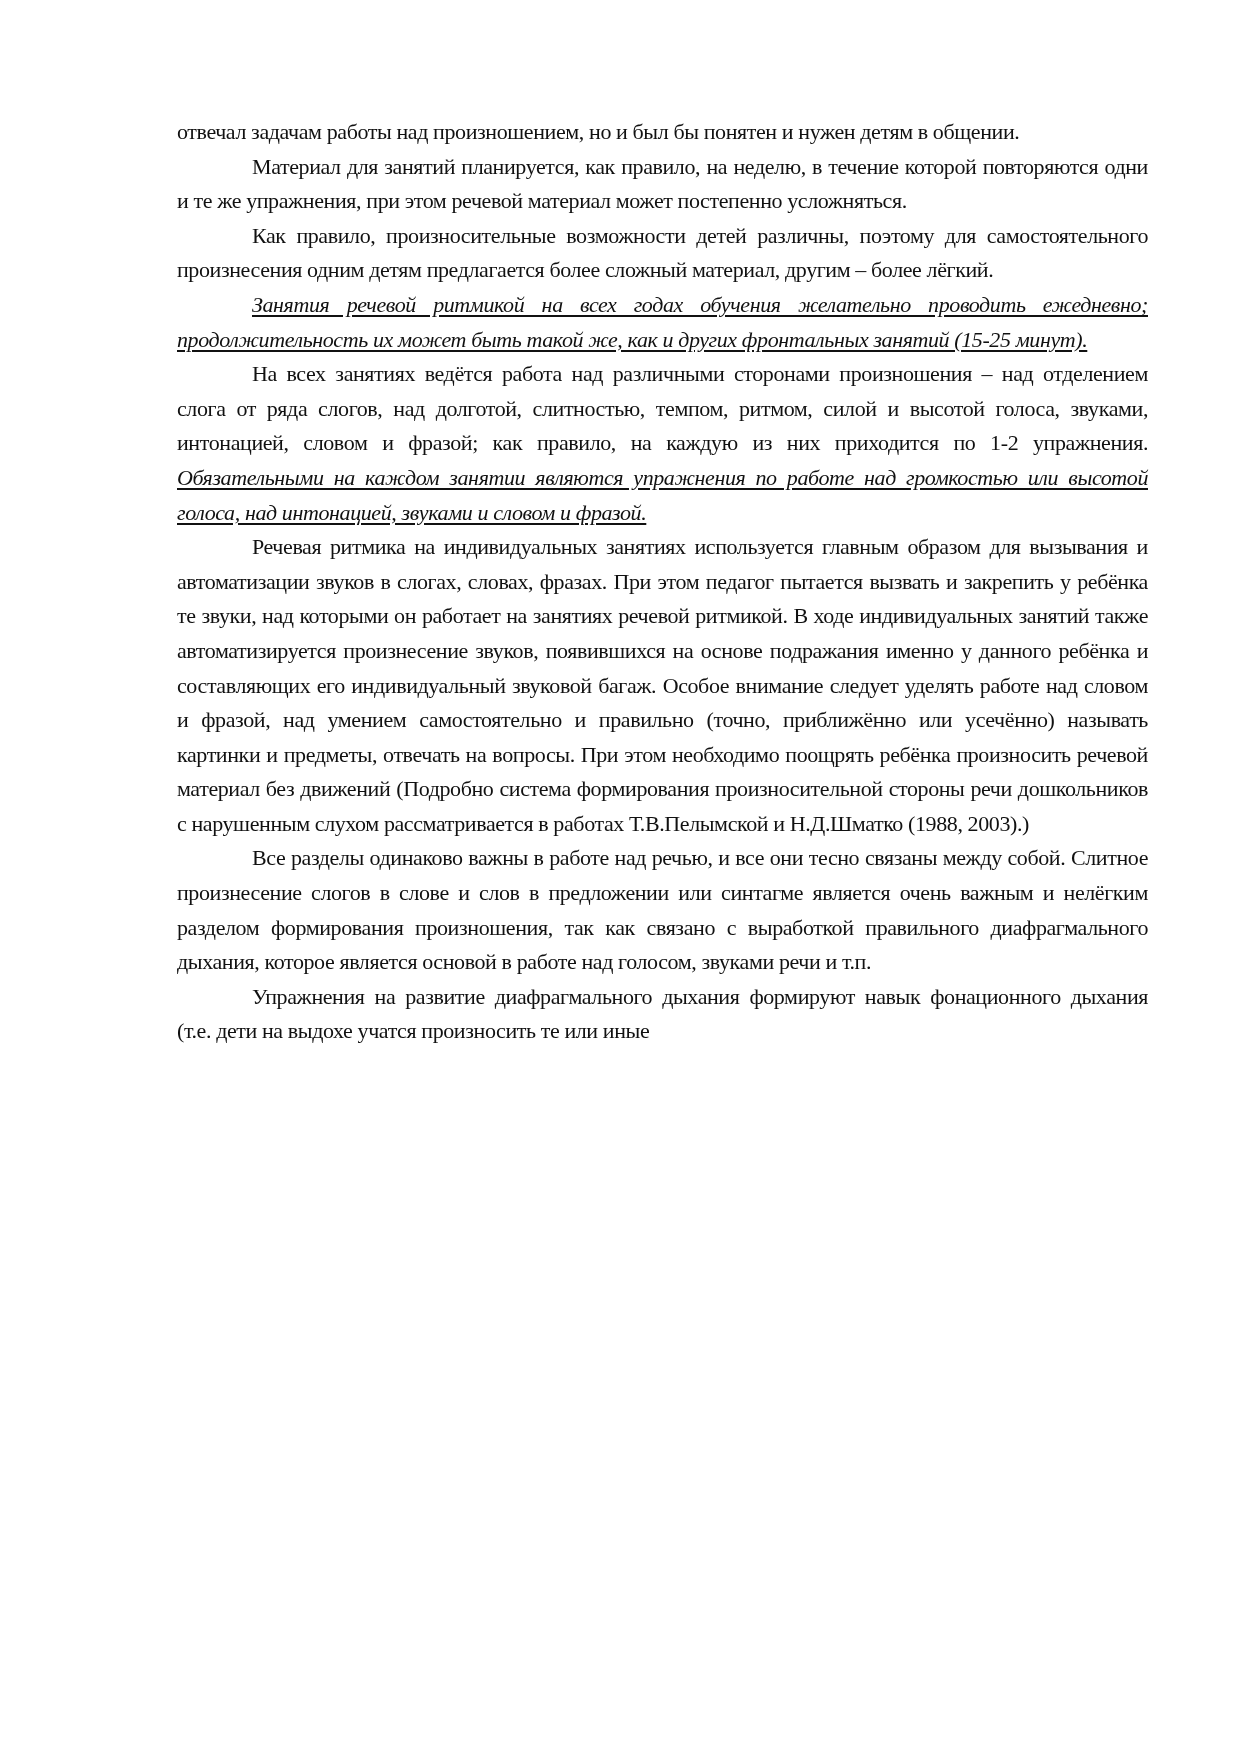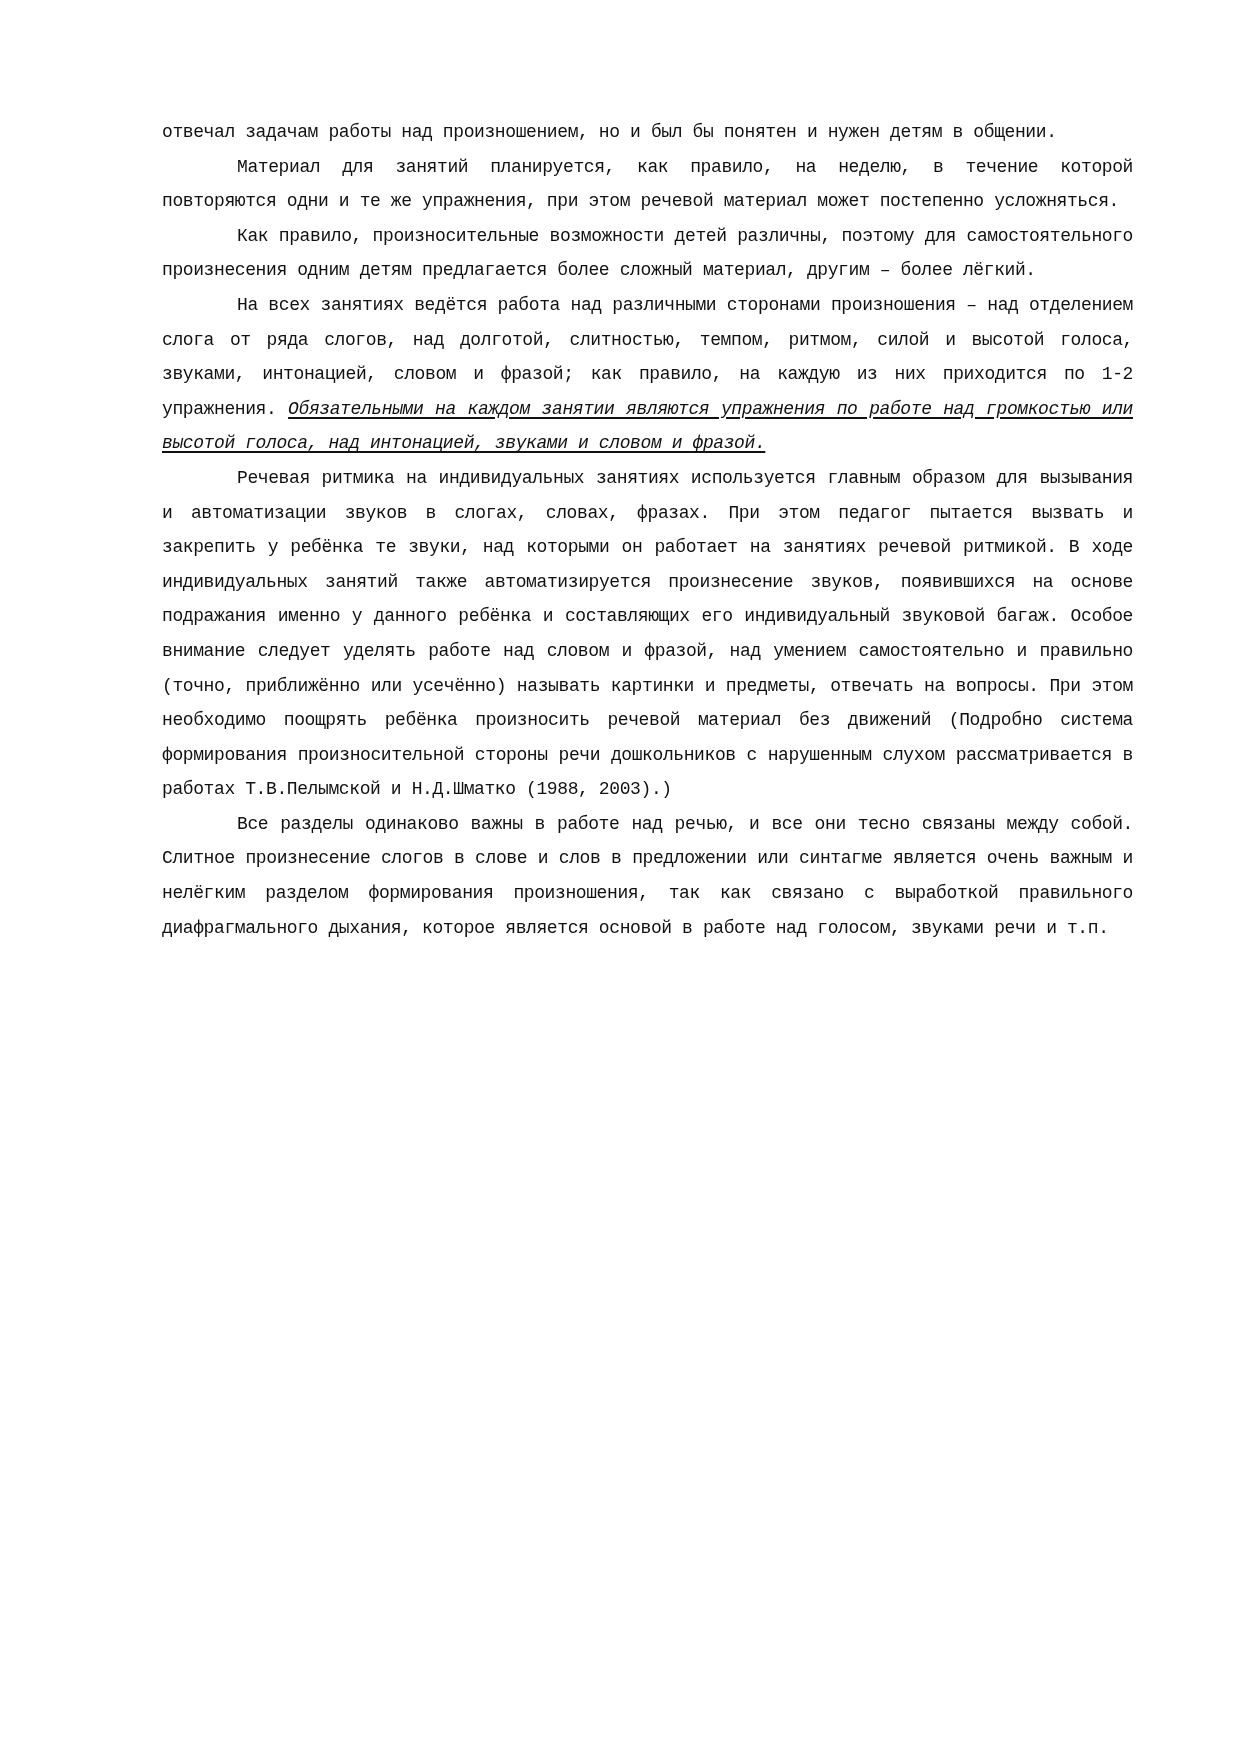--- a/index.html
+++ b/index.html
@@ -1,35 +1,37 @@
 <!DOCTYPE html>
 <html><head>
 <meta charset="utf-8">
 <style>
   html, body { margin: 0; padding: 0; background: #ffffff; }
   body { width: 1240px; height: 1754px; position: relative; overflow: hidden; }
   .page {
     position: absolute;
-    left: 162px;
+    left: 177px;
     top: 115px;
     width: 971px;
-    font-family: Liberation Mono, monospace;
-    font-size: 18px;
+    font-family: Liberation Serif, serif;
+    font-size: 22px;
     line-height: 34.6px;
     color: #111111;
     text-align: justify;
     letter-spacing: -0.4px;
   }
   .page p { margin: 0; }
   .indent { text-indent: 75px; }
   .emph { font-style: italic; text-decoration: underline; text-decoration-thickness: 2px; text-underline-offset: 3px; }
 </style>
 </head>
 <body>
 
 <div class="page">
   <p>отвечал задачам работы над произношением, но и был бы понятен и нужен детям в общении.</p>
   <p class="indent">Материал для занятий планируется, как правило, на неделю, в течение которой повторяются одни и те же упражнения, при этом речевой материал может постепенно усложняться.</p>
   <p class="indent">Как правило, произносительные возможности детей различны, поэтому для самостоятельного произнесения одним детям предлагается более сложный материал, другим – более лёгкий.</p>
+  <p class="indent"><span class="emph">Занятия речевой ритмикой на всех годах обучения желательно проводить ежедневно; продолжительность их может быть такой же, как и других фронтальных занятий (15-25 минут).</span></p>
   <p class="indent"><span>На всех занятиях ведётся работа над различными сторонами произношения – над отделением слога от ряда слогов, над долготой, слитностью, темпом, ритмом, силой и высотой голоса, звуками, интонацией, словом и фразой; как правило, на каждую из них приходится по 1-2 упражнения. </span><span class="emph">Обязательными на каждом занятии являются упражнения по работе над громкостью или высотой голоса, над интонацией, звуками и словом и фразой.</span></p>
   <p class="indent">Речевая ритмика на индивидуальных занятиях используется главным образом для вызывания и автоматизации звуков в слогах, словах, фразах. При этом педагог пытается вызвать и закрепить у ребёнка те звуки, над которыми он работает на занятиях речевой ритмикой. В ходе индивидуальных занятий также автоматизируется произнесение звуков, появившихся на основе подражания именно у данного ребёнка и составляющих его индивидуальный звуковой багаж. Особое внимание следует уделять работе над словом и фразой, над умением самостоятельно и правильно (точно, приближённо или усечённо) называть картинки и предметы, отвечать на вопросы. При этом необходимо поощрять ребёнка произносить речевой материал без движений (Подробно система формирования произносительной стороны речи дошкольников с нарушенным слухом рассматривается в работах Т.В.Пелымской и Н.Д.Шматко (1988, 2003).)</p>
   <p class="indent">Все разделы одинаково важны в работе над речью, и все они тесно связаны между собой. Слитное произнесение слогов в слове и слов в предложении или синтагме является очень важным и нелёгким разделом формирования произношения, так как связано с выработкой правильного диафрагмального дыхания, которое является основой в работе над голосом, звуками речи и т.п.</p>
+  <p class="indent">Упражнения на развитие диафрагмального дыхания формируют навык фонационного дыхания (т.е. дети на выдохе учатся произносить те или иные</p>
 </div>
 
 </body></html>

